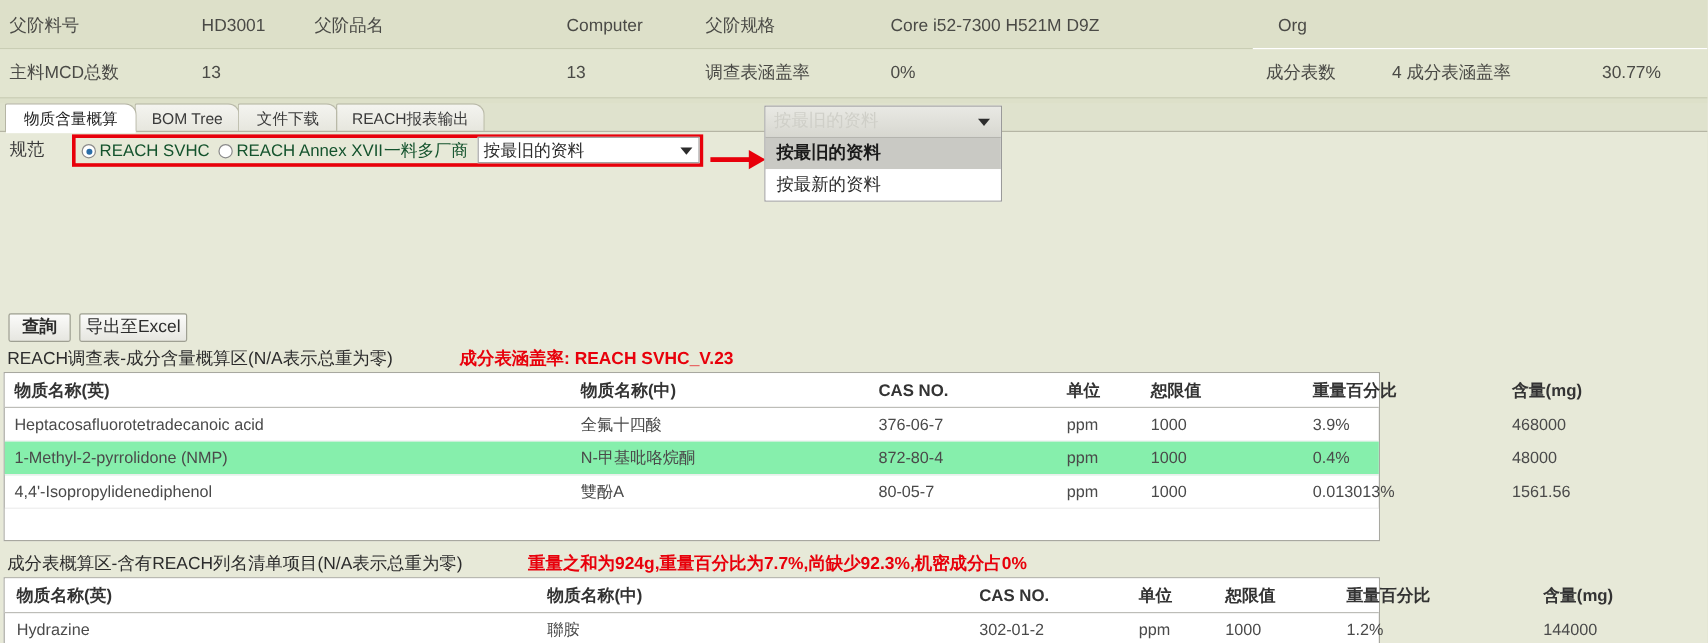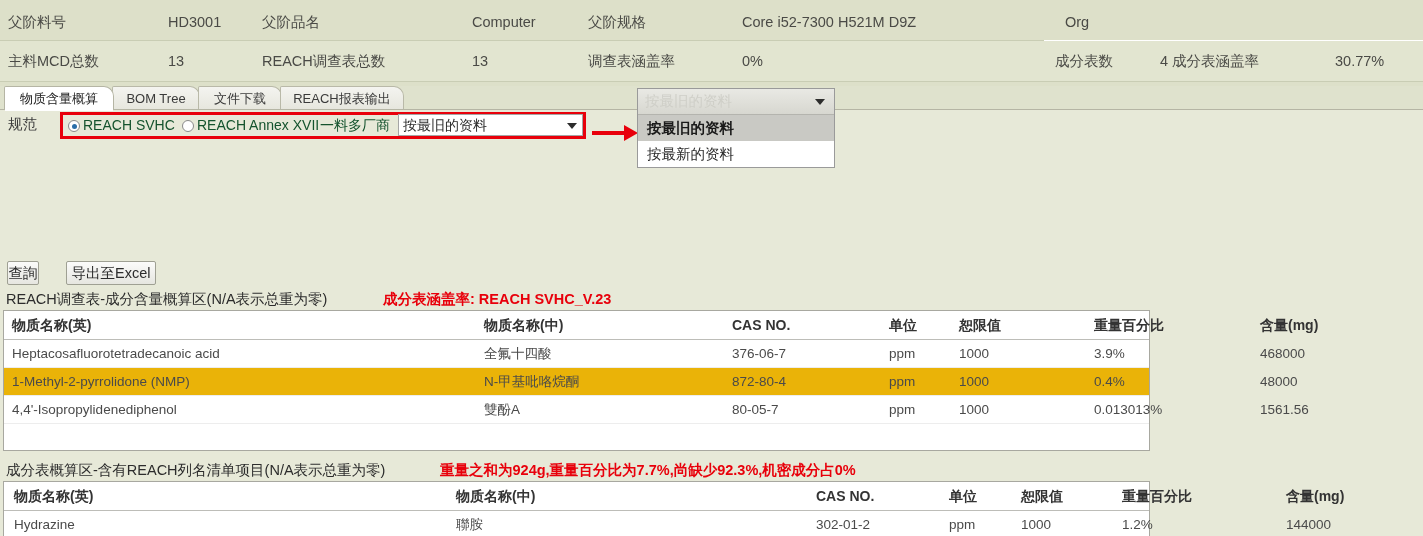--- a/index.html
+++ b/index.html
@@ -163,21 +163,21 @@
     height:28px;background:#ffffff;border-bottom:1px solid #bdbdb8;
     position:relative;
   }
   .tbl-head .th{
     position:absolute;top:0;height:28px;line-height:28px;
     font-size:14px;font-weight:bold;color:#333;white-space:nowrap;
   }
   .tbl-row{
     height:27px;position:relative;border-bottom:1px solid #ededed;
   }
-  .tbl-row.alt{background:#eab308;}
+  .tbl-row.alt{background:#86efac;}
   .tbl-row .td{
     position:absolute;top:0;height:27px;line-height:27px;
     font-size:13.5px;color:#4a4a4a;white-space:nowrap;
   }
   .tbl-foot{height:26px;background:#ffffff;}
 
   .c0{left:8px;}
   .c1{left:480px;}
   .c2{left:728px;}
   .c3{left:885px;}
@@ -202,21 +202,20 @@
       <span class="hdr-cell" style="left: 168px;">HD3001</span>
       <span class="hdr-cell" style="left: 262px;">父阶品名</span>
       <span class="hdr-cell" style="left: 472px;">Computer</span>
       <span class="hdr-cell" style="left: 588px;">父阶规格</span>
       <span class="hdr-cell" style="left: 742px;">Core i52-7300 H521M D9Z</span>
       <span class="hdr-cell" style="left: 1065px;">Org</span>
     </div>
   <div class="hdr-row hdr-row-2" id="hdr2">
       <span class="hdr-cell" style="left: 8px;">主料MCD总数</span>
       <span class="hdr-cell" style="left: 168px;">13</span>
-      <span class="hdr-cell" style="left: 262px;">REACH调查表总数</span>
       <span class="hdr-cell" style="left: 472px;">13</span>
       <span class="hdr-cell" style="left: 588px;">调查表涵盖率</span>
       <span class="hdr-cell" style="left: 742px;">0%</span>
       <span class="hdr-cell" style="left: 1055px;">成分表数</span>
       <span class="hdr-cell" style="left: 1160px;">4 成分表涵盖率</span>
       <span class="hdr-cell" style="left: 1335px;">30.77%</span>
     </div>
 </div>
 
 <div class="tabs" id="tabbar">
@@ -242,21 +241,21 @@
     <span class="radio-wrap" id="radio0" style="left: 68px;"><span class="radio checked"></span><span class="radio-label">REACH SVHC</span></span>
     <span class="radio-wrap" id="radio1" style="left: 182px;"><span class="radio"></span><span class="radio-label">REACH Annex XVII</span></span>
     <span class="radio-wrap" id="multivendor" style="left: 320px;"><span class="radio-label" style="margin-left: 0px;">一料多厂商</span></span>
     <div class="sel-box">
       <span>按最旧的资料</span>
       <span class="sel-arrow"></span>
     </div>
   </div>
 
   <div id="btnhost">
-      <div class="btn" style="left: 7px; width: 32px;">查詢</div>
+      <div class="btn" style="left: 7px; width: 52px; font-weight: bold;">查詢</div>
       <div class="btn" style="left: 66px; width: 90px;">导出至Excel</div>
     </div>
 
   <div class="sec-cap" style="top:178px">
     <span class="left">REACH调查表-成分含量概算区(N/A表示总重为零)</span>
     <span class="red" id="note1" style="left: 383px;">成分表涵盖率: REACH SVHC_V.23</span>
   </div>
 
   <div class="tbl" id="tbl1" style="top:200px">
       <div class="tbl-head">

